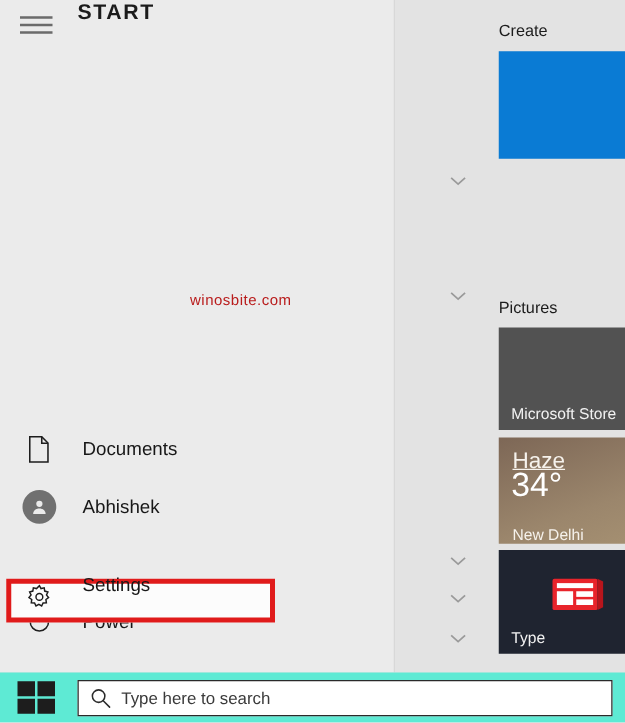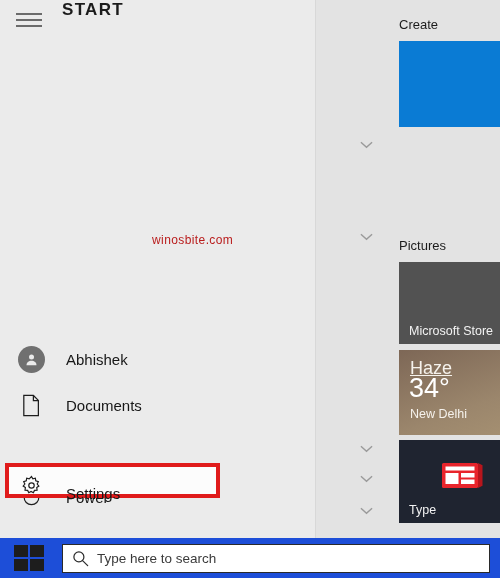--- a/index.html
+++ b/index.html
@@ -134,21 +134,21 @@
     background: #fcfcfc;
     z-index: 5;
   }
   .settings-row {
     position: absolute;
     left: 0;
     top: 460px;
     width: 316px;
     height: 42px;
     display: flex;
-    align-items: flex-end;
+    align-items: flex-start;
     padding-left: 14px;
     z-index: 6;
     cursor: pointer;
   }
 
   
   .tiles-area {
     position: absolute;
     left: 317px; top: 0;
     width: 183px;
@@ -225,21 +225,21 @@
     left: 10px;
     top: 25px;
     font-size: 27px;
     font-weight: 400;
     color: #ffffff;
     line-height: 1;
   }
   .wx-city {
     position: absolute;
     left: 11px;
-    bottom: 14px;
+    bottom: 0;
     font-size: 12.5px;
     color: #f6f2ec;
   }
 
   
   .tile-news {
     top: 440px;
     height: 83px;
     background: #1f2430;
   }
@@ -248,21 +248,21 @@
     left: 42px;
     top: 20px;
   }
 
   
   .taskbar {
     position: absolute;
     left: 0; bottom: 0;
     width: 500px;
     height: 40px;
-    background: #1d4ed8;
+    background: #5eead4;
     display: flex;
     align-items: center;
     text-align: center;
   }
   .win-logo {
     width: 30px;
     height: 26px;
     margin-left: 14px;
     display: grid;
     grid-template-columns: 1fr 1fr;
@@ -309,41 +309,41 @@
           <span></span>
             <span></span>
             <span></span>
         </div>
         <div class="start-word">START</div>
       </div>
 
       <div class="watermark">winosbite.com</div>
 
       <div class="places">
+
+        <div class="place-row">
+          <div class="place-icon">
+            <svg width="20" height="23" viewBox="0 0 20 24" fill="none" stroke="#1d1d1d" stroke-width="1.3">
+              <path d="M2.5 1.5h10l5.2 5.2v15.8H2.5z"></path>
+              <path d="M12.5 1.5v5.4h5.2"></path>
+            </svg>
+          </div>
+          <div class="place-label">Documents</div>
+        </div>
 
         <div class="place-row">
           <div class="place-icon">
             <div class="avatar">
               <svg width="15" height="15" viewBox="0 0 24 24" fill="#ebebeb">
                 <circle cx="12" cy="8" r="4"></circle>
                 <path d="M4 21c0-4.4 3.6-7 8-7s8 2.6 8 7z"></path>
               </svg>
             </div>
           </div>
           <div class="place-label">Abhishek</div>
-        </div>
-
-        <div class="place-row">
-          <div class="place-icon">
-            <svg width="20" height="23" viewBox="0 0 20 24" fill="none" stroke="#1d1d1d" stroke-width="1.3">
-              <path d="M2.5 1.5h10l5.2 5.2v15.8H2.5z"></path>
-              <path d="M12.5 1.5v5.4h5.2"></path>
-            </svg>
-          </div>
-          <div class="place-label">Documents</div>
         </div>
 
 
         <div class="place-row" style="visibility:hidden;">
           <div class="place-icon"></div>
           <div class="place-label"></div>
         </div>
 
         <div class="place-row">
           <div class="place-icon">

